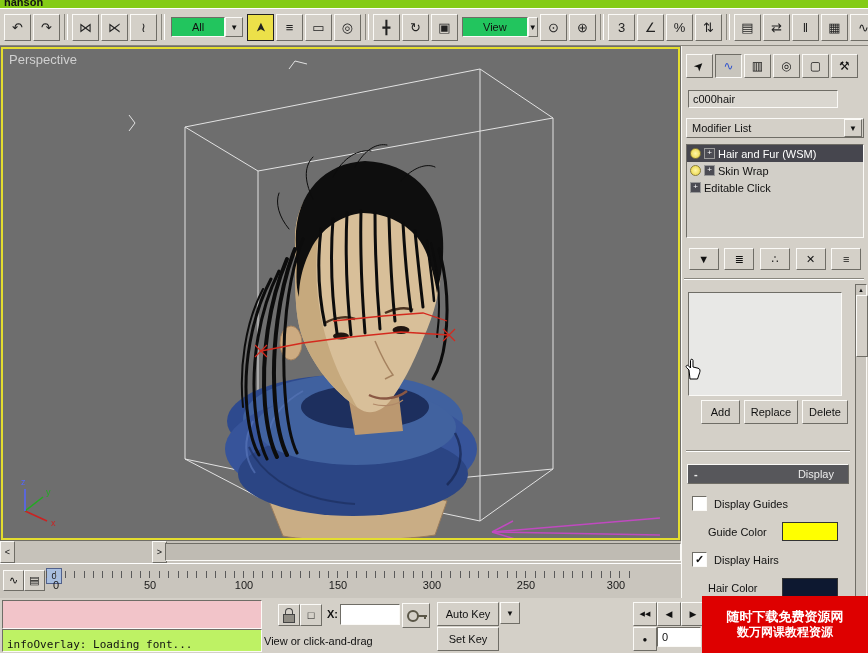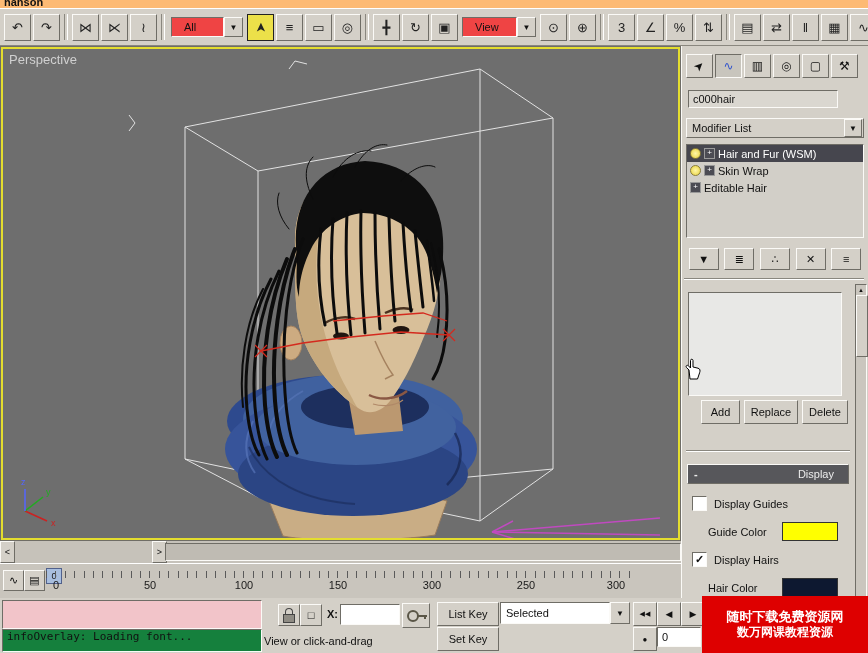--- a/index.html
+++ b/index.html
@@ -10,22 +10,22 @@
   .in{border:1px solid;border-color:#6f6d66 #fbfaf7 #fbfaf7 #6f6d66;background:#d4d0c8}
   .ctr{display:flex;align-items:center;justify-content:center}
   
   .toolbar{left:0;top:8px;width:868px;height:38px;background:#d4d0c8;
            border-top:1px solid #fff;border-bottom:1px solid #8a877f;
            display:flex;align-items:center;padding:0 3px;box-sizing:border-box}
   .tb-btn{width:25px;height:25px;margin:0 1px;font-size:13px;color:#222;flex:none}
   .tb-btn.active{background:#ece049;border-color:#6f6d66 #fbfaf7 #fbfaf7 #6f6d66}
   .sep{width:2px;height:26px;margin:0 3px;border-left:1px solid #8a877f;border-right:1px solid #fff;flex:none}
   .combo{height:20px;display:flex;flex:none;margin:0 3px}
-  .combo .val{background:#ef4444;border:1px solid;border-color:#6f6d66 #fbfaf7 #fbfaf7 #6f6d66;
-              padding:0 12px;display:flex;align-items:center;flex:1}
+  .combo .val{background:#22c55e;border:1px solid;border-color:#6f6d66 #fbfaf7 #fbfaf7 #6f6d66;
+              padding:0 20px;display:flex;align-items:center;flex:1}
   .combo .arr{width:17px;font-size:8px}
   
   .vp-wrap{left:0;top:46px;width:681px;height:495px;background:#e4dd2e;box-sizing:border-box;
            border:1px solid #6f6d66;padding:2px}
   .vp-inner{position:relative;width:675px;height:489px;background:#6e6e6e;overflow:hidden}
   .vp-label{position:absolute;left:6px;top:3px;color:#d0d0d0;font-size:13px}
   
   .tslider{left:0;top:541px;width:681px;height:22px;background:#c6c2ba;box-sizing:border-box}
   .ruler{left:0;top:563px;width:681px;height:35px;background:#c9c5bd;border-top:1px solid #fff;box-sizing:border-box}
   .tick-strip{position:absolute;left:46px;top:7px;width:584px;height:7px;
@@ -53,21 +53,21 @@
   
   .lockbody{width:10px;height:7px;background:#8f8c84;border:1px solid #444}
   .lockarc{width:6px;height:5px;border:1px solid #444;border-bottom:none;border-radius:4px 4px 0 0}
   .keyring{width:8px;height:8px;border:2px solid #5a5647;border-radius:50%}
   .keytail{width:9px;height:2px;background:#5a5647;margin-left:-1px}
   .keytooth{width:2px;height:4px;background:#5a5647;margin-left:-3px;margin-top:2px}
 </style>
 </head>
 <body>
 
-<div class="abs" style="left:0;top:0;width:868px;height:8px;overflow:hidden;background:#fdba74">
+<div class="abs" style="left:0;top:0;width:868px;height:8px;overflow:hidden;background:#84cc16">
   <span style="display:block;margin:-4px 0 0 4px;font-weight:bold">hanson</span>
 </div>
 
 <div class="abs toolbar">
   <span class="tb-btn ctr out">
       <span>↶</span>
     </span>
   <span class="tb-btn ctr out">
       <span>↷</span>
     </span>
@@ -316,21 +316,21 @@
       <span class="minisq">+</span>
       <span>Hair and Fur (WSM)</span>
     </div>
     <div class="stack-row">
       <span class="bulb"></span>
       <span class="minisq">+</span>
       <span>Skin Wrap</span>
     </div>
     <div class="stack-row">
       <span class="minisq">+</span>
-      <span>Editable Hair</span>
+      <span>Editable Click</span>
     </div>
   </div>
 
   <div class="abs" style="left:4px;top:202px;width:178px;display:flex;justify-content:space-around">
     <span class="out ctr" style="width:28px;height:20px">
         <span>▼</span>
       </span>
     <span class="out ctr" style="width:28px;height:20px">
         <span>≣</span>
       </span>
@@ -376,46 +376,45 @@
   <span class="abs swatch" style="left: 100px; top: 532px; background: rgb(13, 24, 48);"></span>
 
   <div class="abs in" style="left:173px;top:238px;width:12px;height:364px;background:#cac6be;box-sizing:border-box">
     <span class="ctr" style="display:flex;width:10px;height:10px;font-size:6px">▲</span>
     <span class="out" style="display:block;width:10px;height:60px"></span>
   </div>
 </div>
 
 <div class="abs statusbar">
   <div class="abs in" style="left:2px;top:2px;width:258px;height:27px;background:#f2c4c9"></div>
-  <div class="abs in" style="left:2px;top:31px;width:258px;height:21px;background:#15803d;display:flex;align-items:flex-start">
+  <div class="abs in" style="left:2px;top:31px;width:258px;height:21px;background:#bef264;display:flex;align-items:flex-end">
     <span class="mono" style="padding-left:4px;white-space:nowrap">infoOverlay: Loading font...</span>
   </div>
   <span class="abs out" style="left:278px;top:6px;width:20px;height:20px;display:flex;flex-direction:column;align-items:center;justify-content:center">
     <span class="lockarc"></span>
     <span class="lockbody"></span>
   </span>
   <span class="abs out ctr" style="left:300px;top:6px;width:20px;height:20px">
       <span>□</span>
     </span>
   <span class="abs" style="left:327px;top:10px;font-weight:bold">X:</span>
   <span class="abs in" style="left:340px;top:6px;width:58px;height:19px;background:#fff"><span></span></span>
   <span class="abs out" style="left:402px;top:5px;width:26px;height:23px;display:flex;align-items:center;justify-content:center">
     <span class="keyring"></span>
     <span class="keytail"></span>
     <span class="keytooth"></span>
   </span>
   <span class="abs" style="left:264px;top:37px">View or click-and-drag</span>
   <span class="abs out ctr" style="left:437px;top:4px;width:60px;height:22px">
-      <span>List Key</span>
+      <span>Auto Key</span>
     </span>
   <span class="abs out ctr" style="left:437px;top:29px;width:60px;height:22px">
       <span>Set Key</span>
     </span>
   <span class="abs" style="left:500px;top:4px;width:130px;height:22px;display:flex">
-    <span class="in" style="flex:1;background:#fff;display:flex;align-items:center;padding-left:5px">Selected</span>
     <span class="out ctr" style="width:18px;font-size:8px">▼</span>
   </span>
   <span class="abs out ctr" style="left:633px;top:4px;width:22px;height:22px;font-size:7px">
       <span>◀◀</span>
     </span>
   <span class="abs out ctr" style="left:657px;top:4px;width:22px;height:22px;font-size:9px">
       <span>◀</span>
     </span>
   <span class="abs out ctr" style="left:681px;top:4px;width:22px;height:22px;font-size:9px">
       <span>▶</span>

